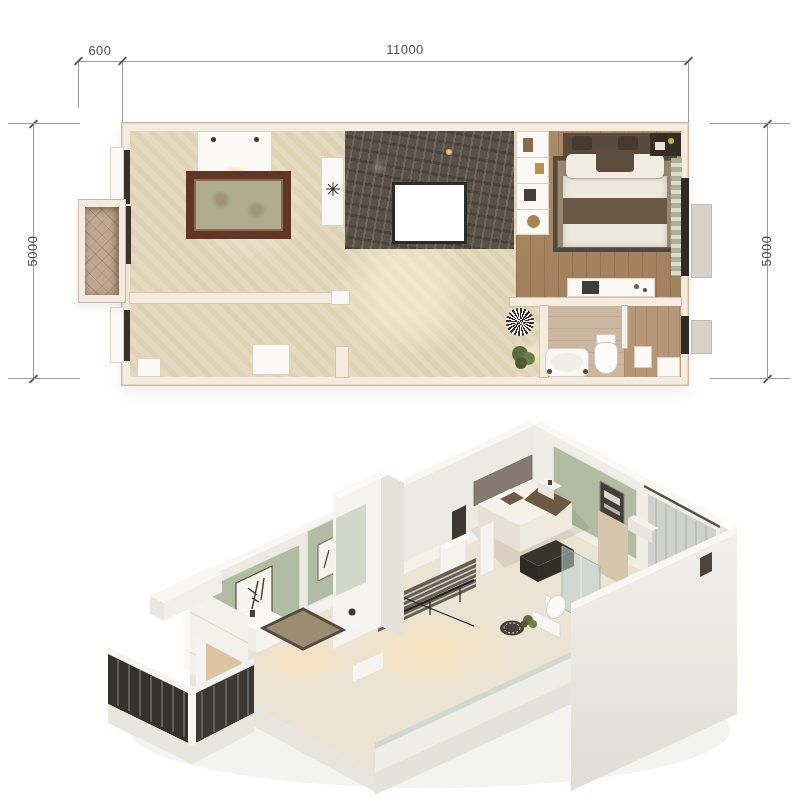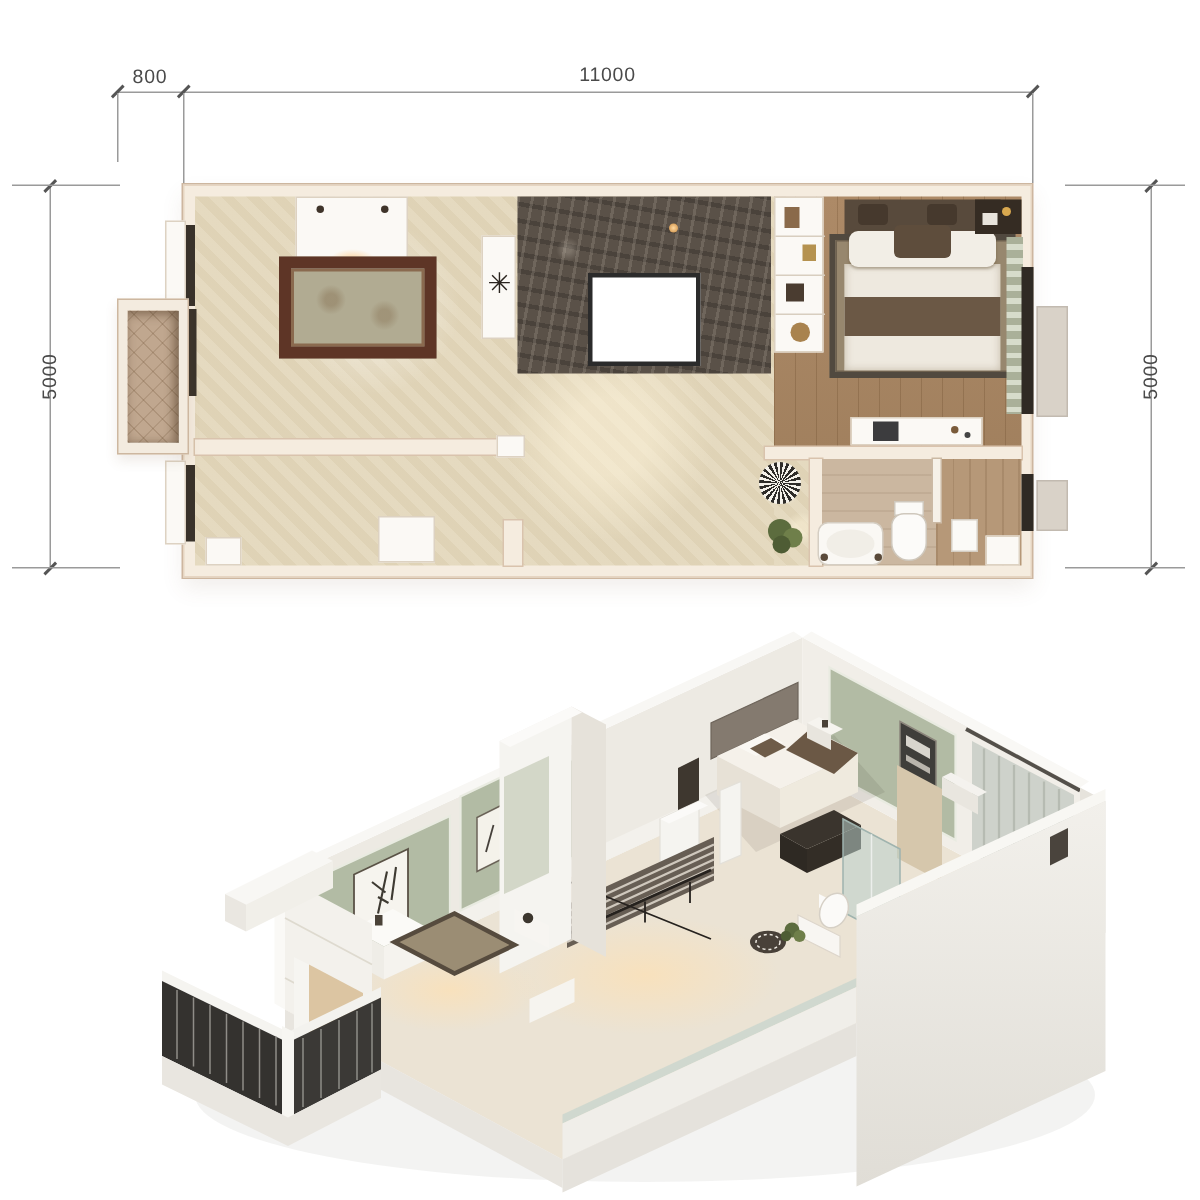--- a/index.html
+++ b/index.html
@@ -45,21 +45,21 @@
   <section class="abs" style="left:0;top:0;width:800px;height:412px;">
 
     <div>
       <div class="dim-line" style="left:78px;top:61px;width:611px;height:1px;"></div>
       <div class="tick" style="left:73px;top:60px;"></div>
       <div class="tick" style="left:117px;top:60px;"></div>
       <div class="tick" style="left:683px;top:60px;"></div>
       <div class="dim-line" style="left:78px;top:62px;width:1px;height:46px;"></div>
       <div class="dim-line" style="left:122px;top:62px;width:1px;height:60px;"></div>
       <div class="dim-line" style="left:688px;top:62px;width:1px;height:60px;"></div>
-      <div class="dim-label" style="left:78px;top:44px;width:44px;">800</div>
+      <div class="dim-label" style="left:78px;top:44px;width:44px;">600</div>
       <div class="dim-label" style="left:355px;top:43px;width:100px;">11000</div>
     </div>
 
     <div>
       <div class="dim-line" style="left:33px;top:124px;width:1px;height:255px;"></div>
       <div class="tick" style="left:28px;top:123px;"></div>
       <div class="tick" style="left:28px;top:378px;"></div>
       <div class="dim-line" style="left:8px;top:123px;width:72px;height:1px;"></div>
       <div class="dim-line" style="left:8px;top:378px;width:72px;height:1px;"></div>
       <div class="dim-label vert" style="left:13px;top:244px;width:40px;">5000</div>

